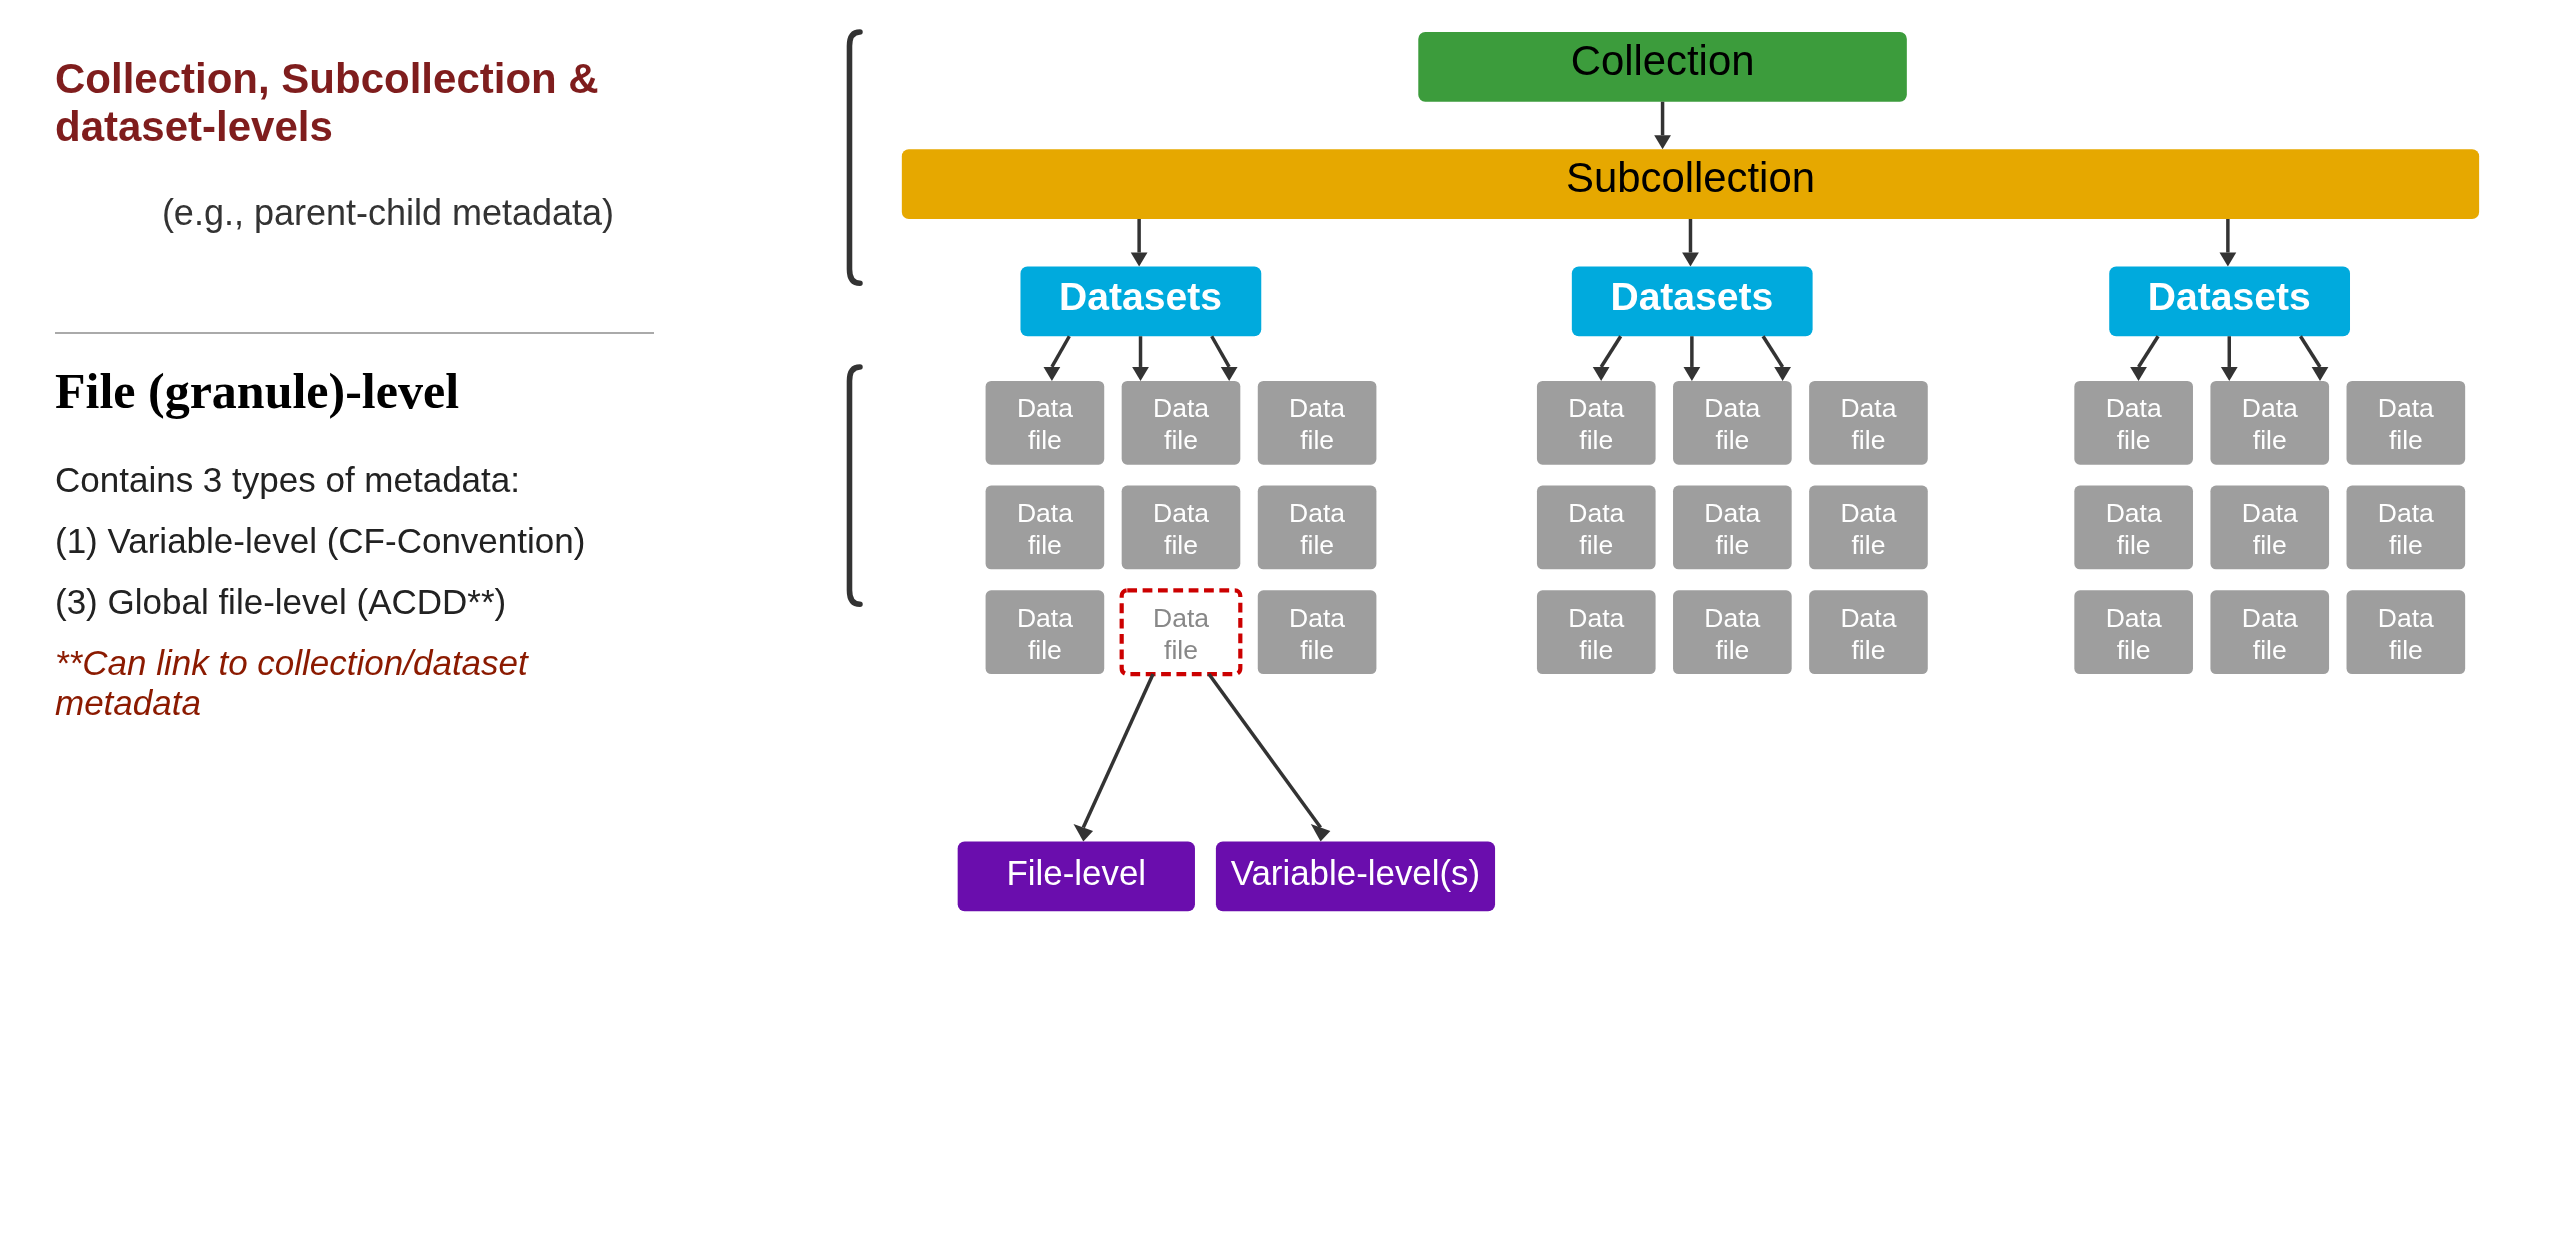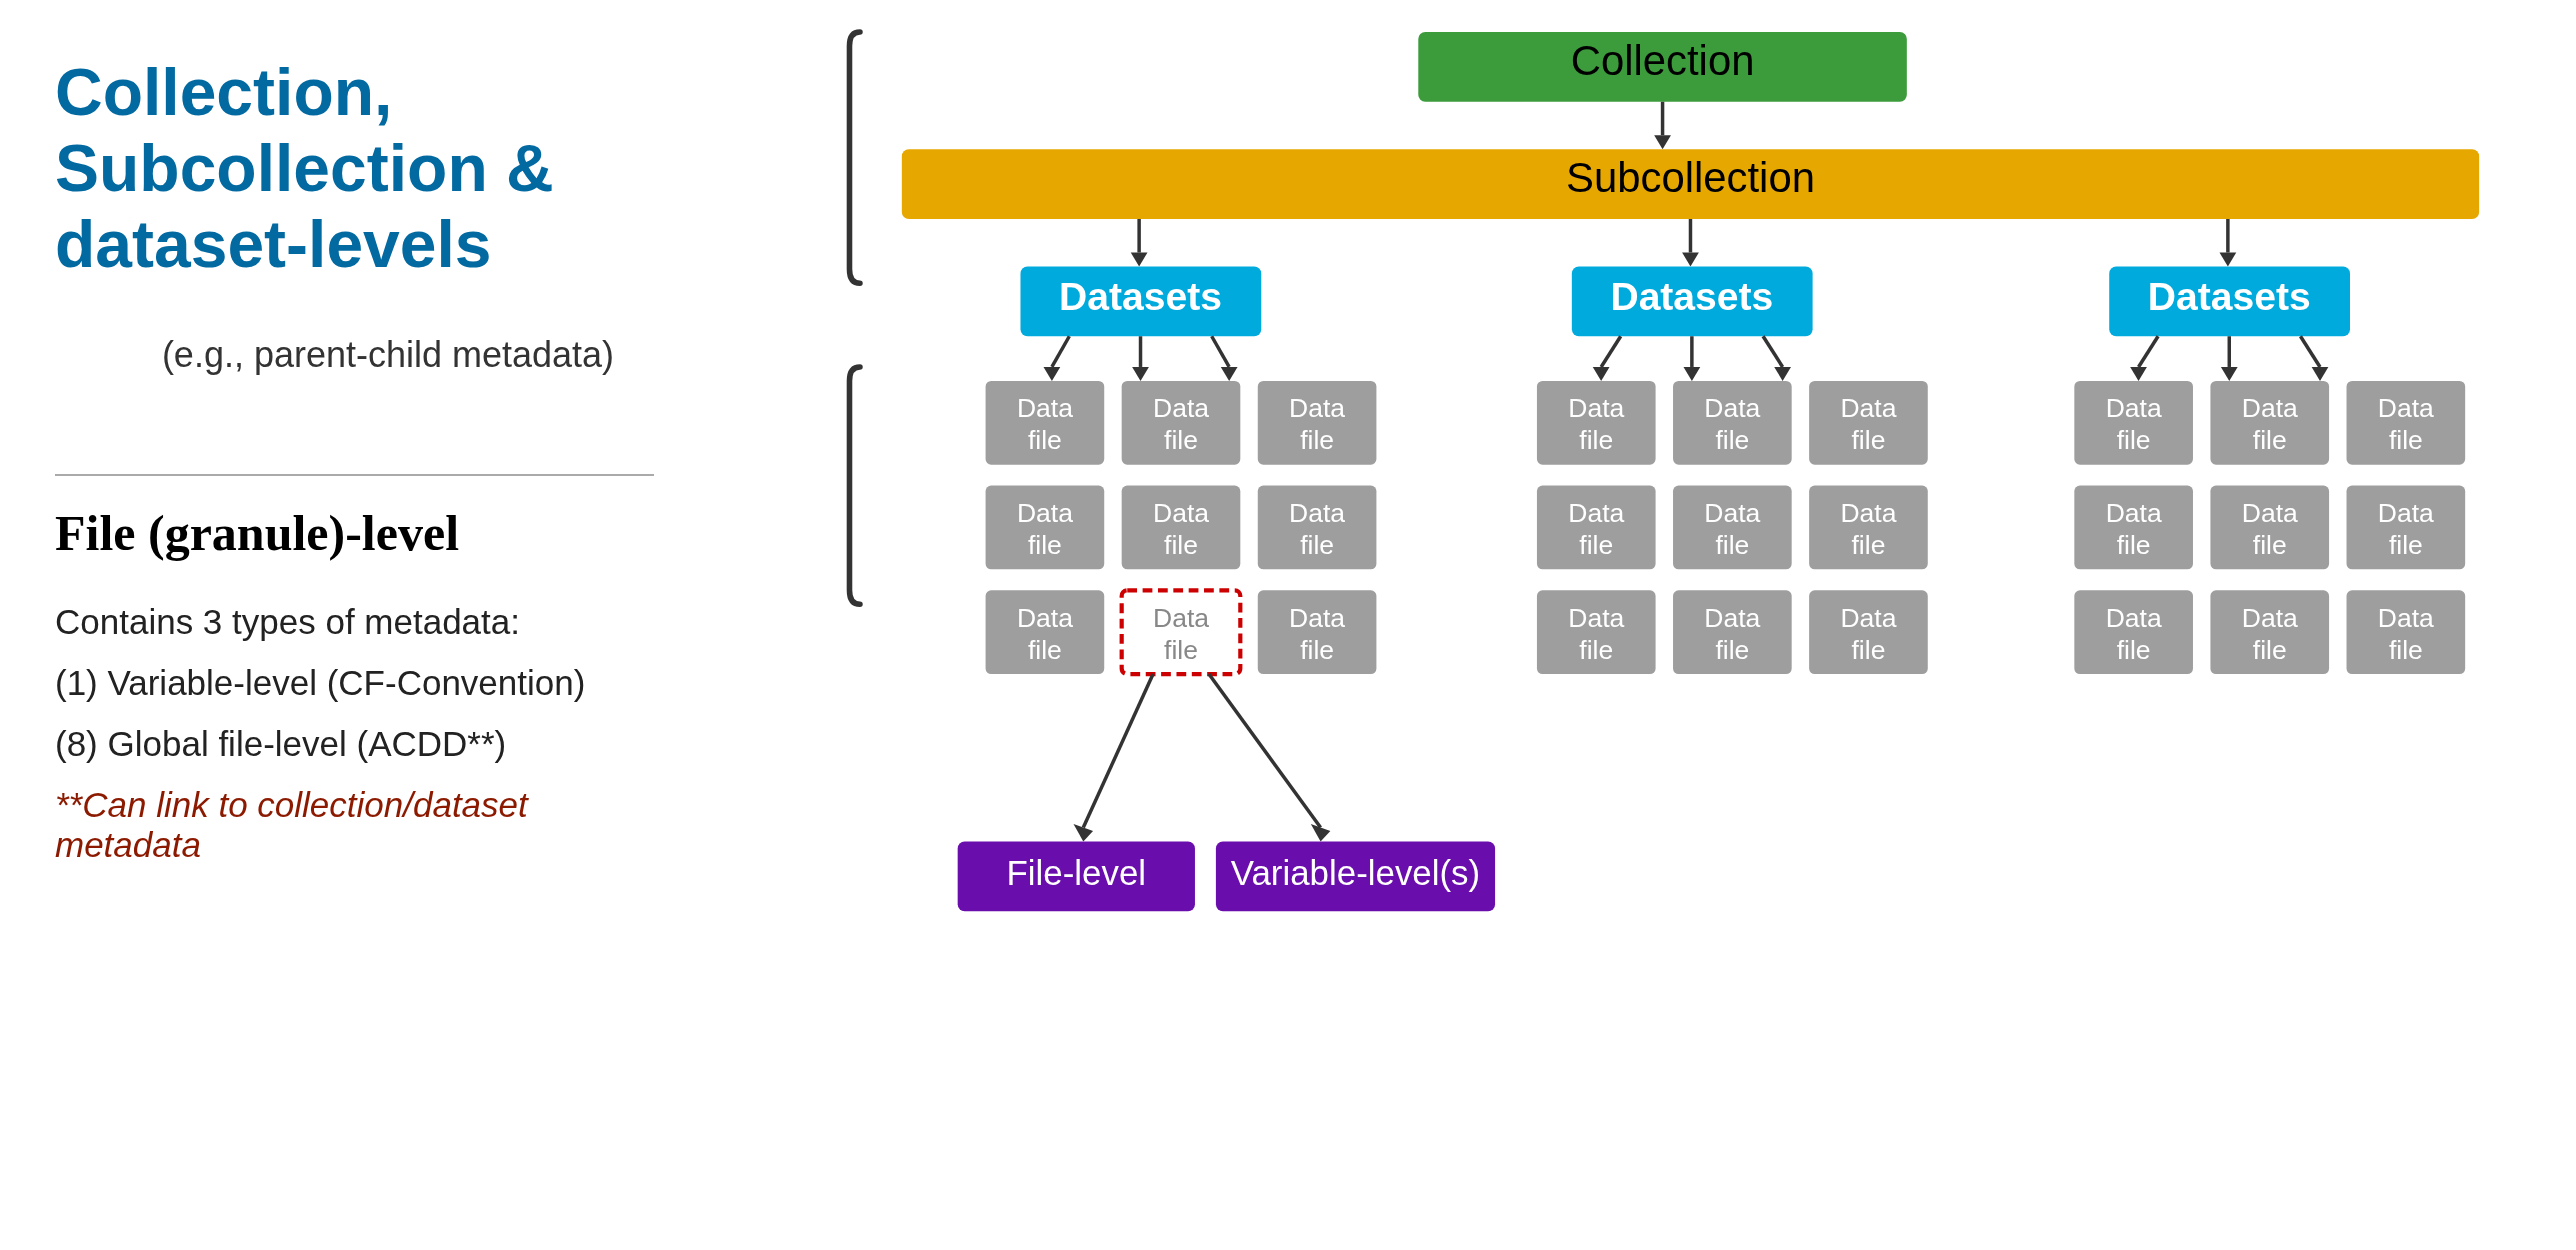--- a/index.html
+++ b/index.html
@@ -20,25 +20,25 @@
       flex-direction: column;
       justify-content: flex-start;
       position: relative;
     }
 
     .left-top-section {
       margin-bottom: 42px;
     }
 
     .main-heading {
-      font-size: 66px;
+      font-size: 42px;
       font-weight: 900;
-      color: #0369a1;
+      color: #7f1d1d;
       line-height: 1.15;
-      margin-bottom: 51px;
+      margin-bottom: 40px;
     }
 
     .sub-text {
       font-size: 36px;
       color: #333;
       margin-bottom: 28px;
       text-align: center;
     }
 
     .divider {
@@ -93,21 +93,21 @@
     <div class="main-heading">
       Collection, Subcollection &amp;<br>dataset-levels
     </div>
     <div class="sub-text">(e.g., parent-child metadata)</div>
   </div>
   <hr class="divider">
   <div>
     <div class="section-heading">File (granule)-level</div>
     <div class="body-text">Contains 3 types of metadata:</div>
     <div class="body-text">(1)  Variable-level (CF-Convention)</div>
-    <div class="body-text">(8)  Global file-level (ACDD**)</div>
+    <div class="body-text">(3)  Global file-level (ACDD**)</div>
     <div class="red-note">**Can link to collection/dataset<br>metadata</div>
   </div>
 </div>
 
 <div class="right-panel">
   <svg class="full-diagram" viewBox="0 0 2400 1620" xmlns="http://www.w3.org/2000/svg">
 
     <path d="M 20,20 Q 5,20 5,40 L 5,360 Q 5,380 20,380" fill="none" stroke="#333" stroke-width="8" stroke-linecap="round"></path>
 
     <path d="M 20,500 Q 5,500 5,520 L 5,820 Q 5,840 20,840" fill="none" stroke="#333" stroke-width="8" stroke-linecap="round"></path>

